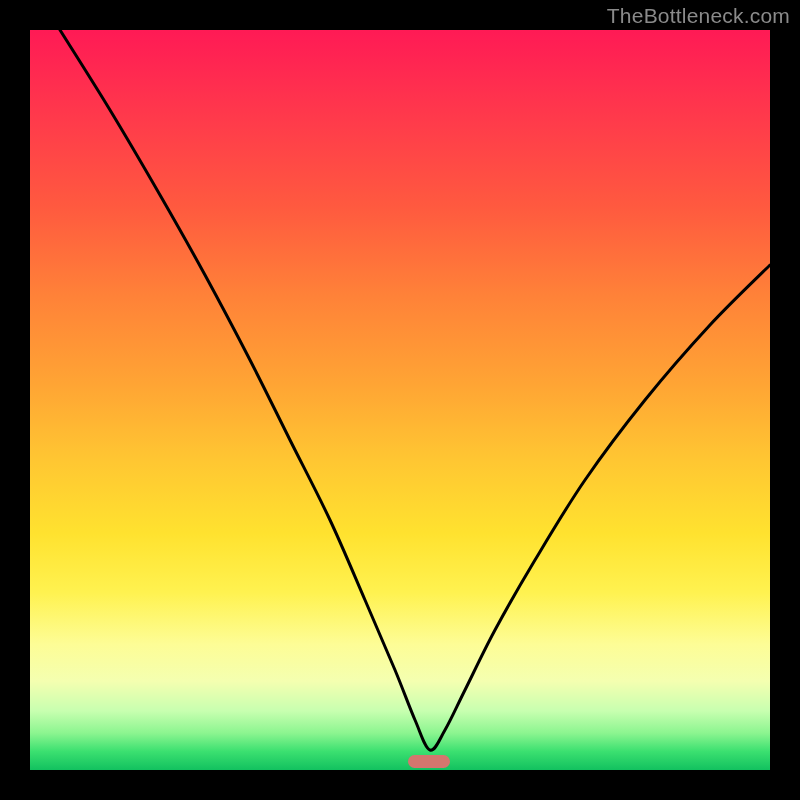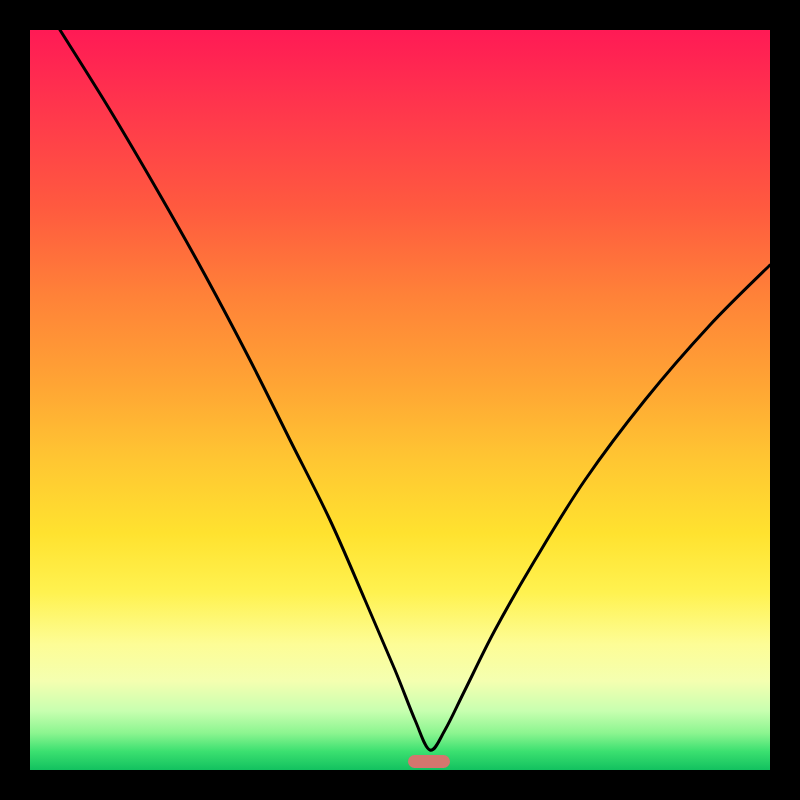--- a/index.html
+++ b/index.html
@@ -61,20 +61,21 @@
     position: absolute;
     background: #d4766e;
     border-radius: 8px;
   }
 </style>
 </head>
 <body>
 
 <div class="frame">
 
+  <div class="watermark">TheBottleneck.com</div>
 
   <div class="plot-area">
 
     <svg class="curve-svg" viewBox="0 0 740 740" preserveAspectRatio="none">
       <path id="curve-path" fill="none" stroke="#000000" stroke-width="3" stroke-linecap="round" stroke-linejoin="round" d="M 30 0 C 38.333333333333336 13.333333333333334, 63.33333333333333 52.5, 80 80 C 96.66666666666667 107.5, 114.16666666666667 137.5, 130 165 C 145.83333333333334 192.5, 160 217.5, 175 245 C 190 272.5, 205.83333333333334 302.5, 220 330 C 234.16666666666666 357.5, 246.66666666666666 383.3333333333333, 260 410 C 273.3333333333333 436.6666666666667, 287.5 463.3333333333333, 300 490 C 312.5 516.6666666666666, 324.1666666666667 545, 335 570 C 345.8333333333333 595, 356.6666666666667 620, 365 640 C 373.3333333333333 660, 379.1666666666667 676.6666666666666, 385 690 C 390.8333333333333 703.3333333333334, 395 718.3333333333334, 400 720 C 405 721.6666666666666, 409.1666666666667 710, 415 700 C 420.8333333333333 690, 426.6666666666667 676.6666666666666, 435 660 C 443.3333333333333 643.3333333333334, 453.3333333333333 621.6666666666666, 465 600 C 476.6666666666667 578.3333333333334, 490 555, 505 530 C 520 505, 536.6666666666666 476.6666666666667, 555 450 C 573.3333333333334 423.3333333333333, 594.1666666666666 395.8333333333333, 615 370 C 635.8333333333334 344.1666666666667, 659.1666666666666 317.5, 680 295 C 700.8333333333334 272.5, 730 245, 740 235"></path>
     </svg>
 
     <div class="marker" style="left: 378px; top: 725px; width: 42px; height: 13px; border-radius: 8px; background: rgb(212, 118, 110);"></div>
 
   </div>

